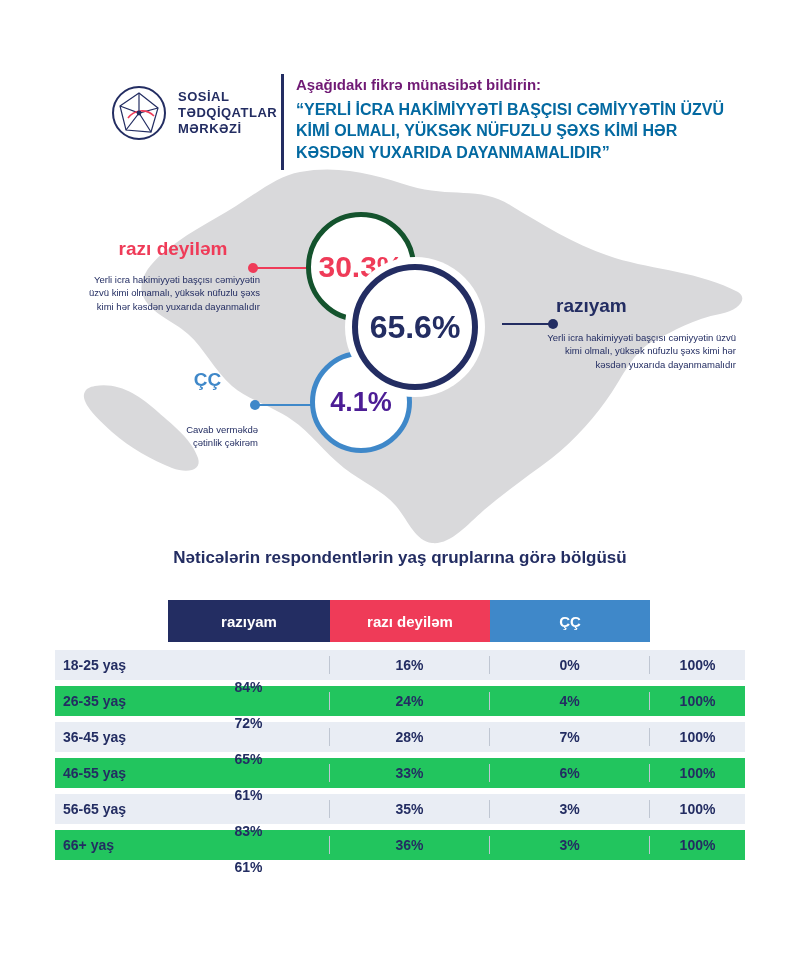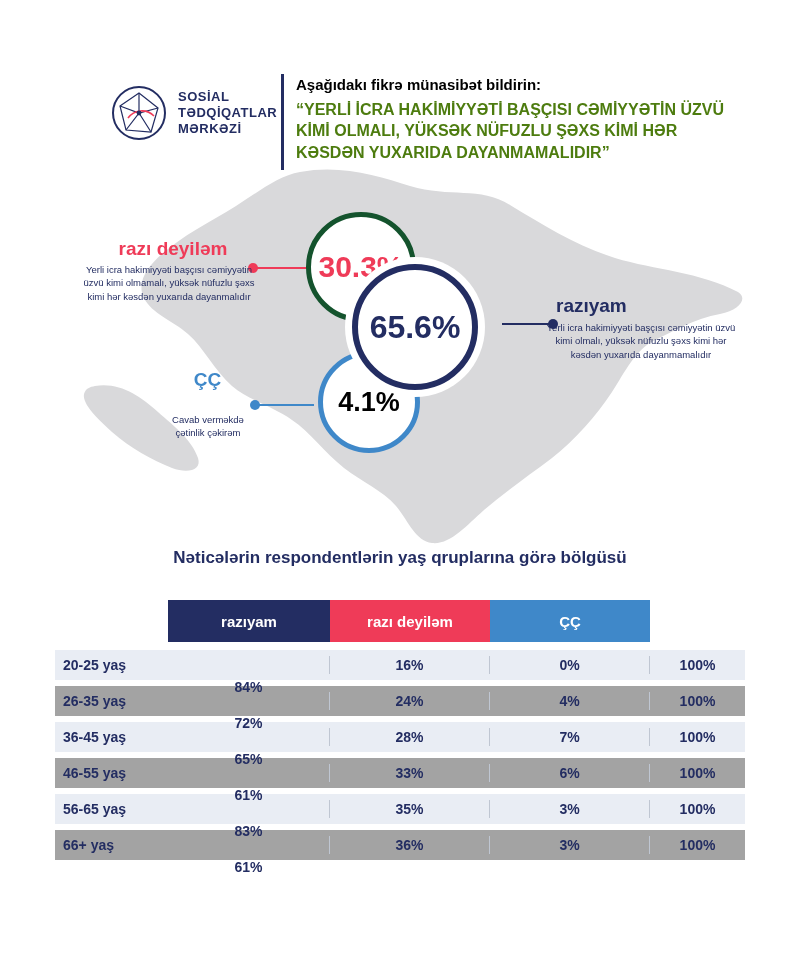--- a/index.html
+++ b/index.html
@@ -15,66 +15,66 @@
     background: #ffffff;
     overflow: hidden;
   }
 
   
   .logo { position: absolute; left: 110px; top: 84px; display: flex; align-items: center; gap: 10px; }
   .logo-icon { width: 58px; height: 58px; }
   .logo-text { color: #232d62; font-weight: bold; font-size: 13px; line-height: 1.25; letter-spacing: 0.5px; }
 
   .header-sep { position: absolute; left: 281px; top: 74px; width: 3px; height: 96px; background: #232d62; }
-  .header-intro { position: absolute; left: 296px; top: 76px; width: 450px; color: #000000; font-weight: bold; font-size: 15px; }
-  .header-quote { position: absolute; left: 296px; top: 99px; width: 448px; color: #4d7c0f; font-weight: bold; font-size: 16px; line-height: 1.33; }
+  .header-intro { position: absolute; left: 296px; top: 76px; width: 450px; color: #701a75; font-weight: bold; font-size: 15px; }
+  .header-quote { position: absolute; left: 296px; top: 99px; width: 448px; color: #0369a1; font-weight: bold; font-size: 16px; line-height: 1.33; }
 
   
   .map { position: absolute; left: 50px; top: 158px; width: 700px; height: 395px; }
 
   
   .circle {
     position: absolute; border-radius: 50%; background: #ffffff;
     display: flex; align-items: center; justify-content: center; font-weight: bold;
   }
   .circle.red  { left: 306px; top: 212px; width: 110px; height: 110px; border: 5px solid #14532d; color: #ef3b58; font-size: 30px; }
   .circle.navy { left: 352px; top: 264px; width: 126px; height: 126px; border: 6px solid #232d62; color: #232d62; font-size: 32px; box-shadow: 0 0 0 7px #ffffff; z-index: 3; }
-  .circle.blue { left: 318px; top: 351px; width: 102px; height: 102px; border: 5px solid #3f88c9; color: #000000; font-size: 27px; }
+  .circle.blue { left: 310px; top: 351px; width: 102px; height: 102px; border: 5px solid #3f88c9; color: #4c1d95; font-size: 27px; }
 
   .connector { position: absolute; height: 2px; }
   .connector .dot { position: absolute; top: -4px; width: 10px; height: 10px; border-radius: 50%; }
   .conn-red  { left: 256px; top: 267px; width: 54px; background: #ef3b58; }
   .conn-red .dot  { left: -8px; background: #ef3b58; }
   .conn-navy { left: 502px; top: 323px; width: 48px; background: #232d62; z-index: 4; }
   .conn-navy .dot { right: -8px; background: #232d62; }
   .conn-blue { left: 258px; top: 404px; width: 56px; background: #3f88c9; }
   .conn-blue .dot { left: -8px; background: #3f88c9; }
 
   .res-label { position: absolute; font-weight: bold; font-size: 19px; }
-  .res-desc  { position: absolute; color: #232d62; font-size: 9.5px; line-height: 1.4; text-align: center; }
+  .res-desc  { position: absolute; color: #232d62; font-size: 9.5px; line-height: 1.4; text-align: right; margin-top: 10px; }
 
   .lbl-disagree { left: 88px;  top: 238px; width: 170px; color: #ef3b58; text-align: center; }
   .desc-disagree{ left: 78px;  top: 263px; width: 182px; }
   .lbl-agree    { left: 556px; top: 295px; color: #232d62; }
   .desc-agree   { left: 546px; top: 321px; width: 190px; }
   .lbl-cc       { left: 160px; top: 369px; width: 95px; color: #3f88c9; text-align: center; }
   .desc-cc      { left: 158px; top: 413px; width: 100px; }
 
   
   .section-title { position: absolute; left: 0; top: 548px; width: 800px; text-align: center; color: #232d62; font-weight: bold; font-size: 17px; }
 
   .table-wrap { position: absolute; left: 55px; top: 600px; width: 690px; }
   .thead { display: flex; margin-left: 113px; height: 42px; }
   .thcell { display: flex; align-items: center; justify-content: center; color: #ffffff; font-weight: bold; font-size: 15px; }
   .th-agree    { width: 162px; background: #232d62; }
   .th-disagree { width: 160px; background: #ef3b58; }
   .th-cc       { width: 160px; background: #3f88c9; }
 
   .tbody { margin-top: 8px; }
-  .trow { display: flex; align-items: center; height: 30px; margin-bottom: 6px; background: #a3a3a3; }
+  .trow { display: flex; align-items: center; height: 30px; margin-bottom: 6px; background: #22c55e; }
   .trow.alt { background: #e9edf4; }
   .cell { color: #232d62; font-weight: bold; font-size: 14px; text-align: center; }
   .cell.age   { width: 113px; text-align: left; padding-left: 8px; }
   .cell.v1    { width: 161px; margin-top: 44px; }
   .cell.v2    { width: 159px; }
   .cell.v3    { width: 159px; }
   .cell.total { width: 95px; }
   .vbar { width: 1px; height: 18px; background: #bfc6d2; }
 </style>
 </head>
@@ -144,21 +144,21 @@
 
   <div class="table-wrap">
     <div class="thead">
       <div class="thcell th-agree">razıyam</div>
       <div class="thcell th-disagree">razı deyiləm</div>
       <div class="thcell th-cc">ÇÇ</div>
     </div>
     <div class="tbody">
 
       <div class="trow alt">
-        <div class="cell age">20-25 yaş</div>
+        <div class="cell age">18-25 yaş</div>
         <div class="cell v1">84%</div>
         <div class="vbar"></div>
         <div class="cell v2">16%</div>
         <div class="vbar"></div>
         <div class="cell v3">0%</div>
         <div class="vbar"></div>
         <div class="cell total">100%</div>
       </div>
 
       <div class="trow">

